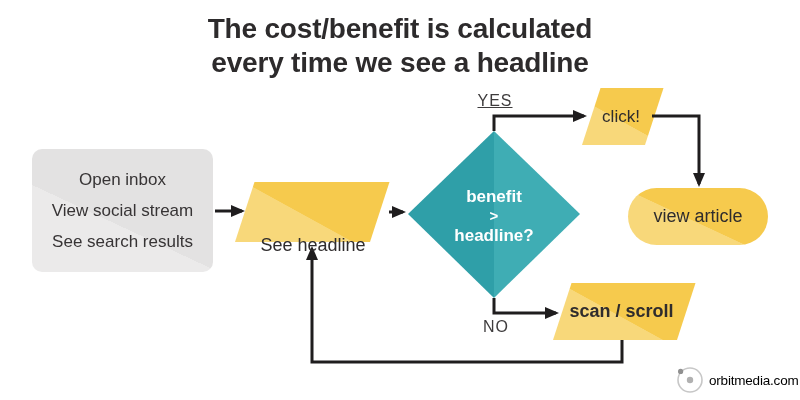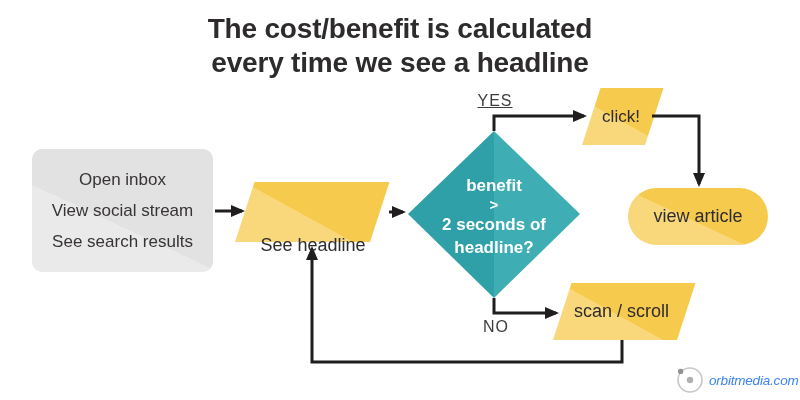--- a/index.html
+++ b/index.html
@@ -33,41 +33,41 @@
     position:absolute;left:628px;top:188px;width:140px;height:57px;border-radius:29px;
     background:linear-gradient(205deg,#f6ca4d 55%,#f8d87a 55.5%);
   }
   
   .lbl{
     position:absolute;display:flex;align-items:center;justify-content:center;
     text-align:center;color:#2f2c2d;
   }
   .lbl.headline{left:238px;top:182px;width:150px;height:60px;font-size:18px;margin-top:33px;}
   .lbl.click{left:582px;top:88px;width:78px;height:57px;font-size:17px;}
-  .lbl.scan{left:553px;top:283px;width:137px;height:57px;font-size:18px;}
+  .lbl.scan{left:553px;top:283px;width:137px;height:57px;font-size:18px;font-weight:bold;}
   .lbl.article{left:628px;top:188px;width:140px;height:57px;font-size:18px;}
   .decision-text{
     position:absolute;left:414px;top:166px;width:160px;height:100px;
     display:flex;flex-direction:column;justify-content:center;align-items:center;
     color:#ffffff;font-weight:bold;font-size:17px;line-height:23px;text-align:left;
   }
   .decision-text .chev{font-size:15px;line-height:16px;}
   .branch{
     position:absolute;font-size:16px;color:#3e3c3d;letter-spacing:1px;
     display:flex;align-items:center;justify-content:center;
   }
   .branch.yes{left:471px;top:91px;width:48px;height:20px;text-decoration:underline;}
   .branch.no{left:476px;top:317px;width:40px;height:20px;}
   
   svg.overlay{position:absolute;left:0;top:0;width:800px;height:400px;}
   
   .watermark{
     position:absolute;left:709px;top:371px;width:90px;height:18px;
-    font-size:13.5px;color:#3b82f6;letter-spacing:-0.2px;
-    display:flex;align-items:center;font-style:italic;
+    font-size:13.5px;color:#000000;letter-spacing:-0.2px;
+    display:flex;align-items:center;
   }
 </style>
 </head>
 <body>
 
 <div class="stage">
 
   <div class="title">
     <div>The cost/benefit is calculated</div>
     <div>every time we see a headline</div>
@@ -108,21 +108,20 @@
       <circle cx="690" cy="380" r="3.2" fill="#b1b1b1"></circle>
       <circle cx="680.6" cy="371.4" r="2.6" fill="#909090"></circle>
     </g>
   </svg>
 
   <div class="lbl headline">See headline</div>
 
   <div class="decision-text">
     <div>benefit</div>
     <div class="chev">&gt;</div>
-    <div>2 seconds of</div>
     <div>headline?</div>
   </div>
 
   <div class="lbl click">click!</div>
   <div class="lbl article">view article</div>
   <div class="lbl scan">scan / scroll</div>
 
   <div class="branch yes">YES</div>
   <div class="branch no">NO</div>
 

